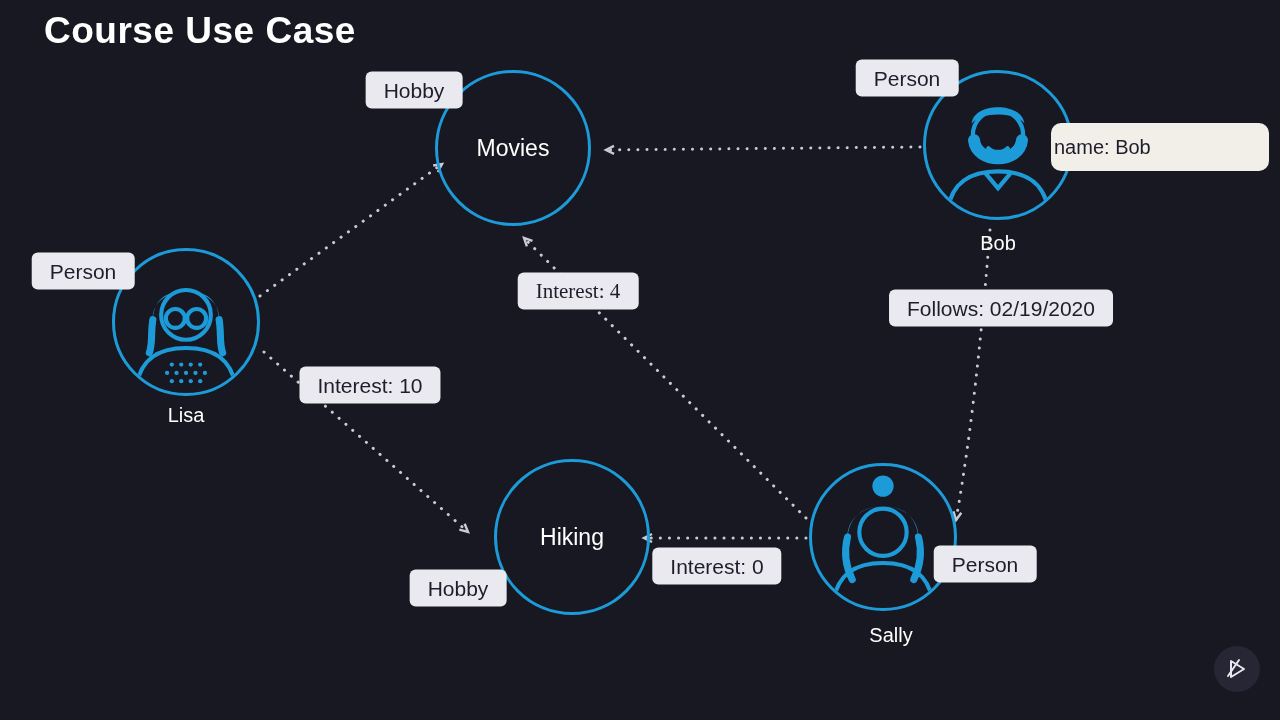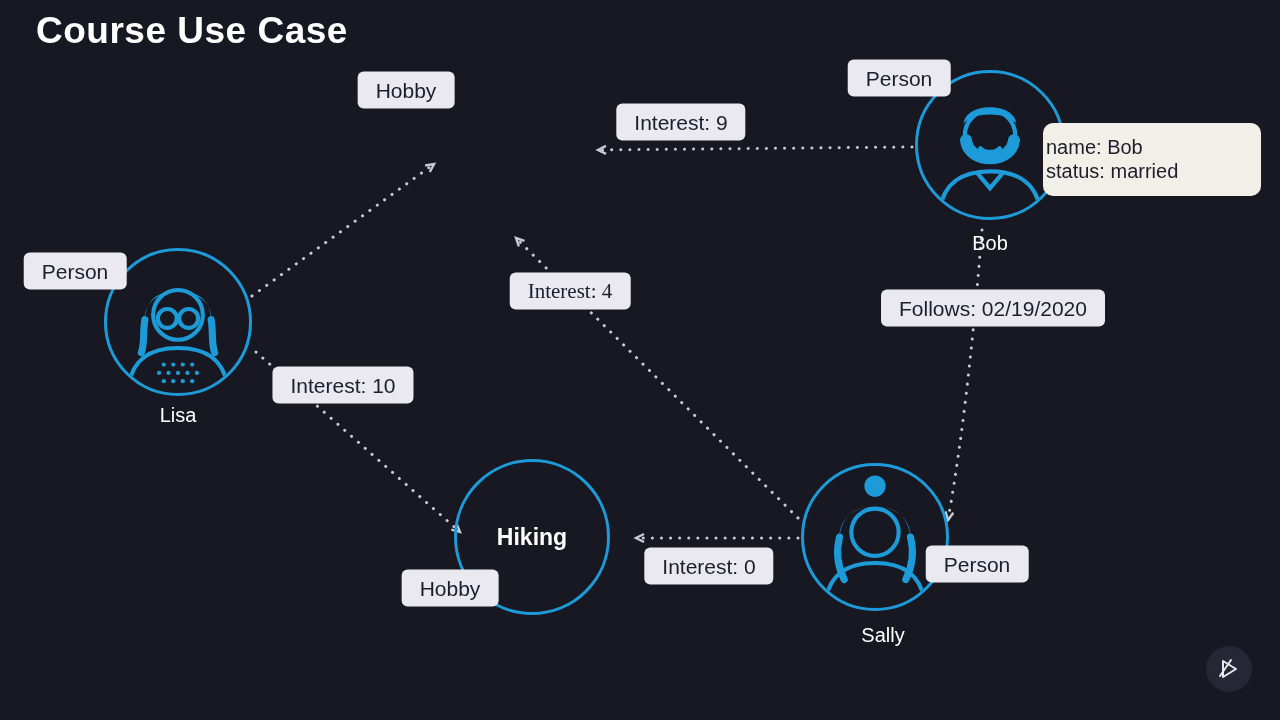--- a/index.html
+++ b/index.html
@@ -13,21 +13,21 @@
     --text:#ffffff;
   }
   *{margin:0;padding:0;box-sizing:border-box;}
   html,body{width:1280px;height:720px;overflow:hidden;}
   body{
     background:var(--background);
     font-family:"Liberation Sans", sans-serif;
     color:var(--text);
     position:relative;
   }
-  .stage{position:absolute;inset:0;width:1072px;height:720px;}
+  .stage{position:absolute;inset:0;width:1072px;height:720px;margin-left:8px;}
   .title{
     position:absolute;left:36px;top:10px;
     font-size:37px;font-weight:800;letter-spacing:.5px;color:var(--text);
   }
   svg.edges{position:absolute;left:0;top:0;z-index:1;}
   .edge{stroke:var(--edge);stroke-width:3;fill:none;stroke-dasharray:0.1 9;stroke-linecap:round;}
   .pin{position:absolute;transform:translate(-50%,-50%);}
   .pill{
     background:var(--pill-bg);color:var(--pill-text);
     font-size:21px;line-height:1;padding:8px 18px;border-radius:6px;
@@ -71,21 +71,24 @@
       </marker>
     </defs>
     <path class="edge" d="M912,147 L598,150" marker-end="url(#arrowhead)"></path>
     <path class="edge" d="M252,296 L434,164" marker-end="url(#arrowhead)"></path>
     <path class="edge" d="M798,518 L516,238" marker-end="url(#arrowhead)"></path>
     <path class="edge" d="M256,352 L460,532" marker-end="url(#arrowhead)"></path>
     <path class="edge" d="M798,538 L636,538" marker-end="url(#arrowhead)"></path>
     <path class="edge" d="M982,230 C974,330 964,430 948,520" marker-end="url(#arrowhead)"></path>
   </svg>
 
-  <div class="pin circle-node" style="left:532px;top:537px;font-weight:bold;">
+  <div class="pin circle-node" style="left:505px;top:148px;">
+    <span>Movies</span>
+  </div>
+  <div class="pin circle-node" style="left:564px;top:537px;">
     <span>Hiking</span>
   </div>
 
   <div class="pin avatar" style="left:178px;top:322px;">
     <svg viewBox="0 0 120 120">
       <g stroke="var(--accent)" stroke-width="3.5" fill="none" stroke-linecap="round">
         <circle cx="60" cy="54" r="21"></circle>
         <path d="M18,114 C22,90 38,82 60,82 C82,82 98,90 102,114"></path>
         <circle cx="51" cy="57" r="8"></circle>
         <circle cx="69" cy="57" r="8"></circle>
@@ -137,33 +140,31 @@
       <path d="M30,64 C26,24 94,24 90,64 C90,42 76,34 60,34 C44,34 30,42 30,64 Z" fill="var(--accent)"></path>
     </svg>
   </div>
 
   <div class="pin pill" style="left:406px;top:90px;">Hobby</div>
   <div class="pin pill" style="left:450px;top:588px;">Hobby</div>
   <div class="pin pill" style="left:899px;top:78px;">Person</div>
   <div class="pin pill" style="left:75px;top:271px;">Person</div>
   <div class="pin pill" style="left:977px;top:564px;">Person</div>
 
-  <div class="pin pill" style="left:681px;top:122px;">Interest: 9</div>
   <div class="pin pill" style="left:570px;top:291px;font-family:Liberation Serif, serif;">Interest: 4</div>
-  <div class="pin pill" style="left:343px;top:385px;">Interest: 10</div>
+  <div class="pin pill" style="left:362px;top:385px;">Interest: 10</div>
   <div class="pin pill" style="left:709px;top:566px;">Interest: 0</div>
   <div class="pin pill" style="left:993px;top:308px;">Follows: 02/19/2020</div>
 
   <div class="pin node-name" style="left:178px;top:415px;">Lisa</div>
   <div class="pin node-name" style="left:990px;top:243px;">Bob</div>
   <div class="pin node-name" style="left:883px;top:635px;">Sally</div>
 
   <div class="prop-card">
     <div>name: Bob</div>
-    <div>status: married</div>
   </div>
 
   <button class="play-btn">
     <svg width="26" height="26" viewBox="0 0 26 26">
       <path d="M7,5 L20,13 L7,21 Z" fill="none" stroke="#e8e8ee" stroke-width="2" stroke-linejoin="round"></path>
       <path d="M4,20 L15,4" stroke="#e8e8ee" stroke-width="2" stroke-linecap="round"></path>
     </svg>
   </button>
 
 </div>

